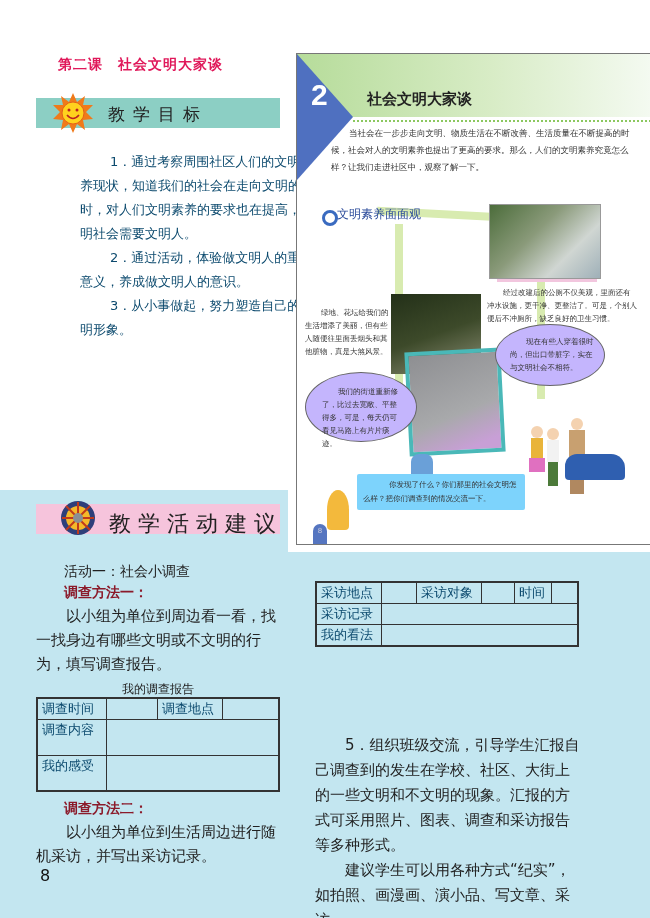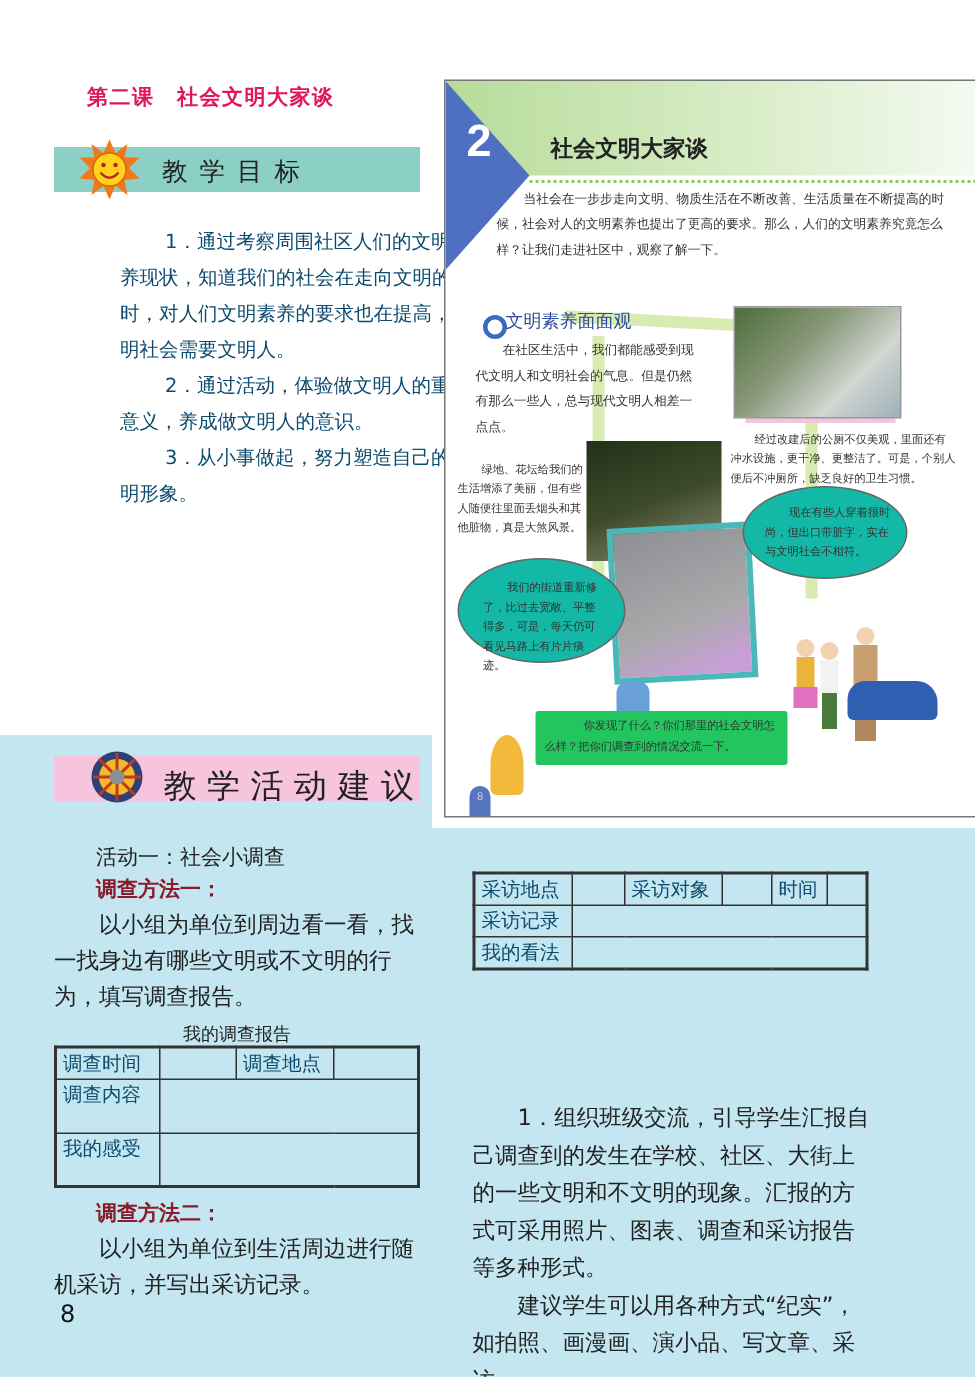--- a/index.html
+++ b/index.html
@@ -40,30 +40,30 @@
   .sec-text p { margin:0; text-indent:18px; }
 
   .photo1 { left:192px; top:150px; width:110px; height:73px; background:linear-gradient(135deg,#4c6d3b,#8a9a7a 40%,#d0d6d2 70%,#9fb0b8); border:1px solid #999; }
   .photo2 { left:94px; top:240px; width:90px; height:80px; background:linear-gradient(160deg,#233018,#3d4a2a 50%,#6d7458 80%,#cfd2c6); }
   .photo3 { left:110px; top:296px; width:88px; height:96px; background:linear-gradient(160deg,#8e8f92,#a8a9ab 60%,#c89fd6 90%); border:4px solid #4ab8b8; transform:rotate(-3deg); }
 
   .cap1 { left:190px; top:232px; width:150px; font-size:7.5px; line-height:13px; color:#333; font-family:"DejaVu Serif", serif; }
   .cap1 p, .cap2 p { margin:0; text-indent:16px; }
   .cap2 { left:8px; top:252px; width:84px; font-size:7.5px; line-height:13px; color:#333; font-family:"DejaVu Serif", serif; }
 
-  .bubble { background:#14b8a6; border:1.5px solid #666; border-radius:50%; font-size:7.5px; line-height:13px; color:#333; font-family:"DejaVu Serif", serif; box-sizing:border-box; }
+  .bubble { background:#c4b5fd; border:1.5px solid #666; border-radius:50%; font-size:7.5px; line-height:13px; color:#333; font-family:"DejaVu Serif", serif; box-sizing:border-box; }
   .bubble p { margin:0; text-indent:16px; }
   .bubble1 { left:8px; top:318px; width:112px; height:70px; padding:12px 12px 0 16px; }
   .bubble2 { left:198px; top:270px; width:110px; height:62px; padding:10px 10px 0 14px; }
 
   .kid1 { left:114px; top:400px; width:22px; height:40px; background:#6aa0d8; border-radius:8px 8px 2px 2px; }
   .people { left:220px; top:360px; width:90px; height:90px; }
   .car { left:268px; top:400px; width:60px; height:26px; background:#2f5fb0; border-radius:12px 14px 4px 4px; }
 
-  .disc-box { left:60px; top:420px; width:168px; height:36px; background:#22c55e; border-radius:2px; font-size:7.5px; line-height:14px; color:#333; font-family:Liberation Mono, monospace; padding:4px 6px; box-sizing:border-box; }
+  .disc-box { left:60px; top:420px; width:168px; height:36px; background:#7dd3fc; border-radius:2px; font-size:7.5px; line-height:14px; color:#333; font-family:Liberation Serif, serif; padding:4px 6px; box-sizing:border-box; }
   .disc-box p { margin:0; text-indent:26px; }
   .kid2 { left:30px; top:436px; width:22px; height:40px; background:#f3b93c; border-radius:50% 50% 4px 4px; }
   .page-tab { left:16px; top:470px; width:14px; height:20px; background:#5575c0; border-radius:7px 7px 0 0; font-size:7px; color:#ccd; text-align:center; line-height:14px; }
 
   
   .act-bar { left:36px; top:504px; width:244px; height:30px; background:#f6c4dc; }
   .act-title { left:109px; top:509px; font-size:22px; letter-spacing:7px; color:#222; }
   .compass { left:60px; top:500px; width:36px; height:36px; }
 
   .act-name { left:64px; top:563px; font-size:14px; color:#222; }
@@ -123,23 +123,20 @@
     </div>
 
   <div class="abs green-path" style="left:80px;top:158px;width:200px;height:8px;transform:rotate(3deg);"></div>
   <div class="abs green-path" style="left:98px;top:170px;width:8px;height:160px;"></div>
   <div class="abs green-path" style="left:22px;top:340px;width:90px;height:8px;"></div>
   <div class="abs green-path" style="left:240px;top:225px;width:8px;height:120px;"></div>
   <div class="abs pink-path" style="left:200px;top:222px;width:100px;height:6px;"></div>
 
   <div class="abs sec-icon"></div>
   <div class="abs sec-title">文明素养面面观</div>
-  <div class="abs sec-text">
-      <p>在社区生活中，我们都能感受到现代文明人和文明社会的气息。但是仍然有那么一些人，总与现代文明人相差一点点。</p>
-    </div>
 
   <div class="abs photo1"></div>
   <div class="abs cap1">
       <p>经过改建后的公厕不仅美观，里面还有冲水设施，更干净、更整洁了。可是，个别人便后不冲厕所，缺乏良好的卫生习惯。</p>
     </div>
 
   <div class="abs photo2"></div>
   <div class="abs cap2">
       <p>绿地、花坛给我们的生活增添了美丽，但有些人随便往里面丢烟头和其他脏物，真是大煞风景。</p>
     </div>
@@ -234,15 +231,15 @@
     <td colspan="5"></td>
   </tr>
   <tr style="height:19px;">
     <td>我的看法</td>
     <td colspan="5"></td>
   </tr>
 </tbody>
   </table>
 
 <div class="abs right-text">
-  <p>1．组织班级交流，引导学生汇报自己调查到的发生在学校、社区、大街上的一些文明和不文明的现象。汇报的方式可采用照片、图表、调查和采访报告等多种形式。</p>
+  <p>5．组织班级交流，引导学生汇报自己调查到的发生在学校、社区、大街上的一些文明和不文明的现象。汇报的方式可采用照片、图表、调查和采访报告等多种形式。</p>
   <p>建议学生可以用各种方式“纪实”，如拍照、画漫画、演小品、写文章、采访，</p>
 </div>
 
 </body></html>

